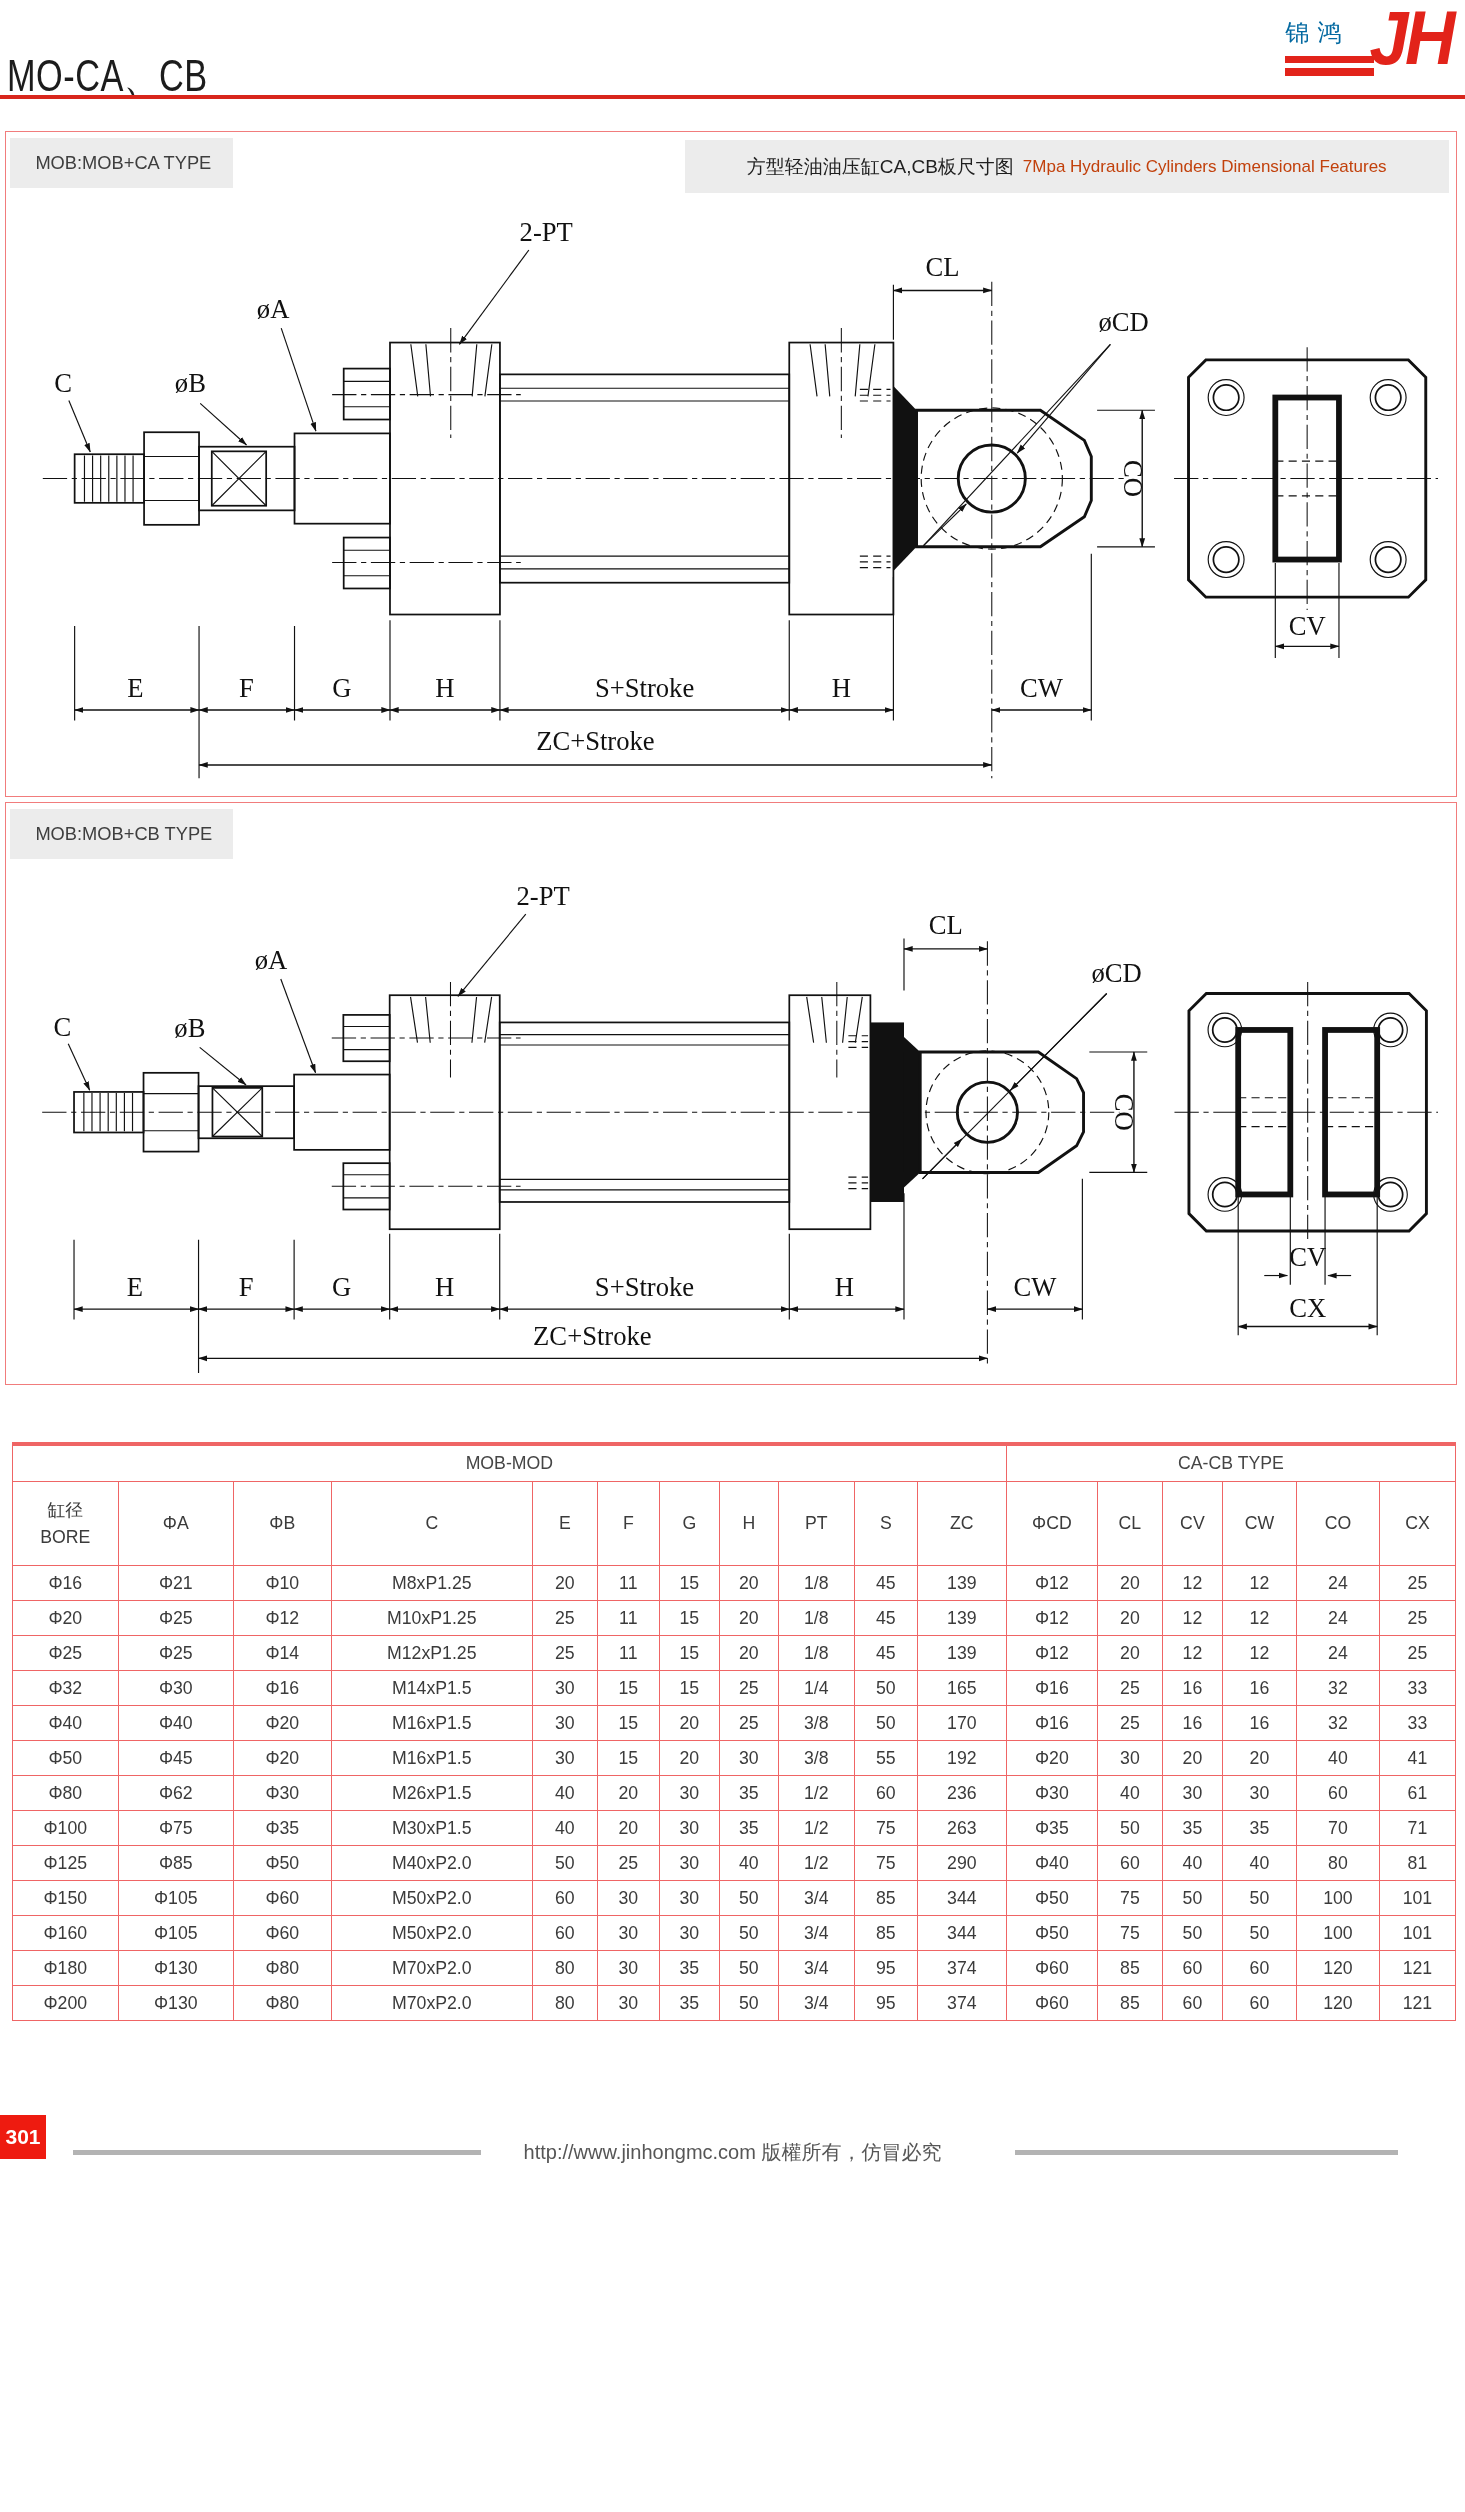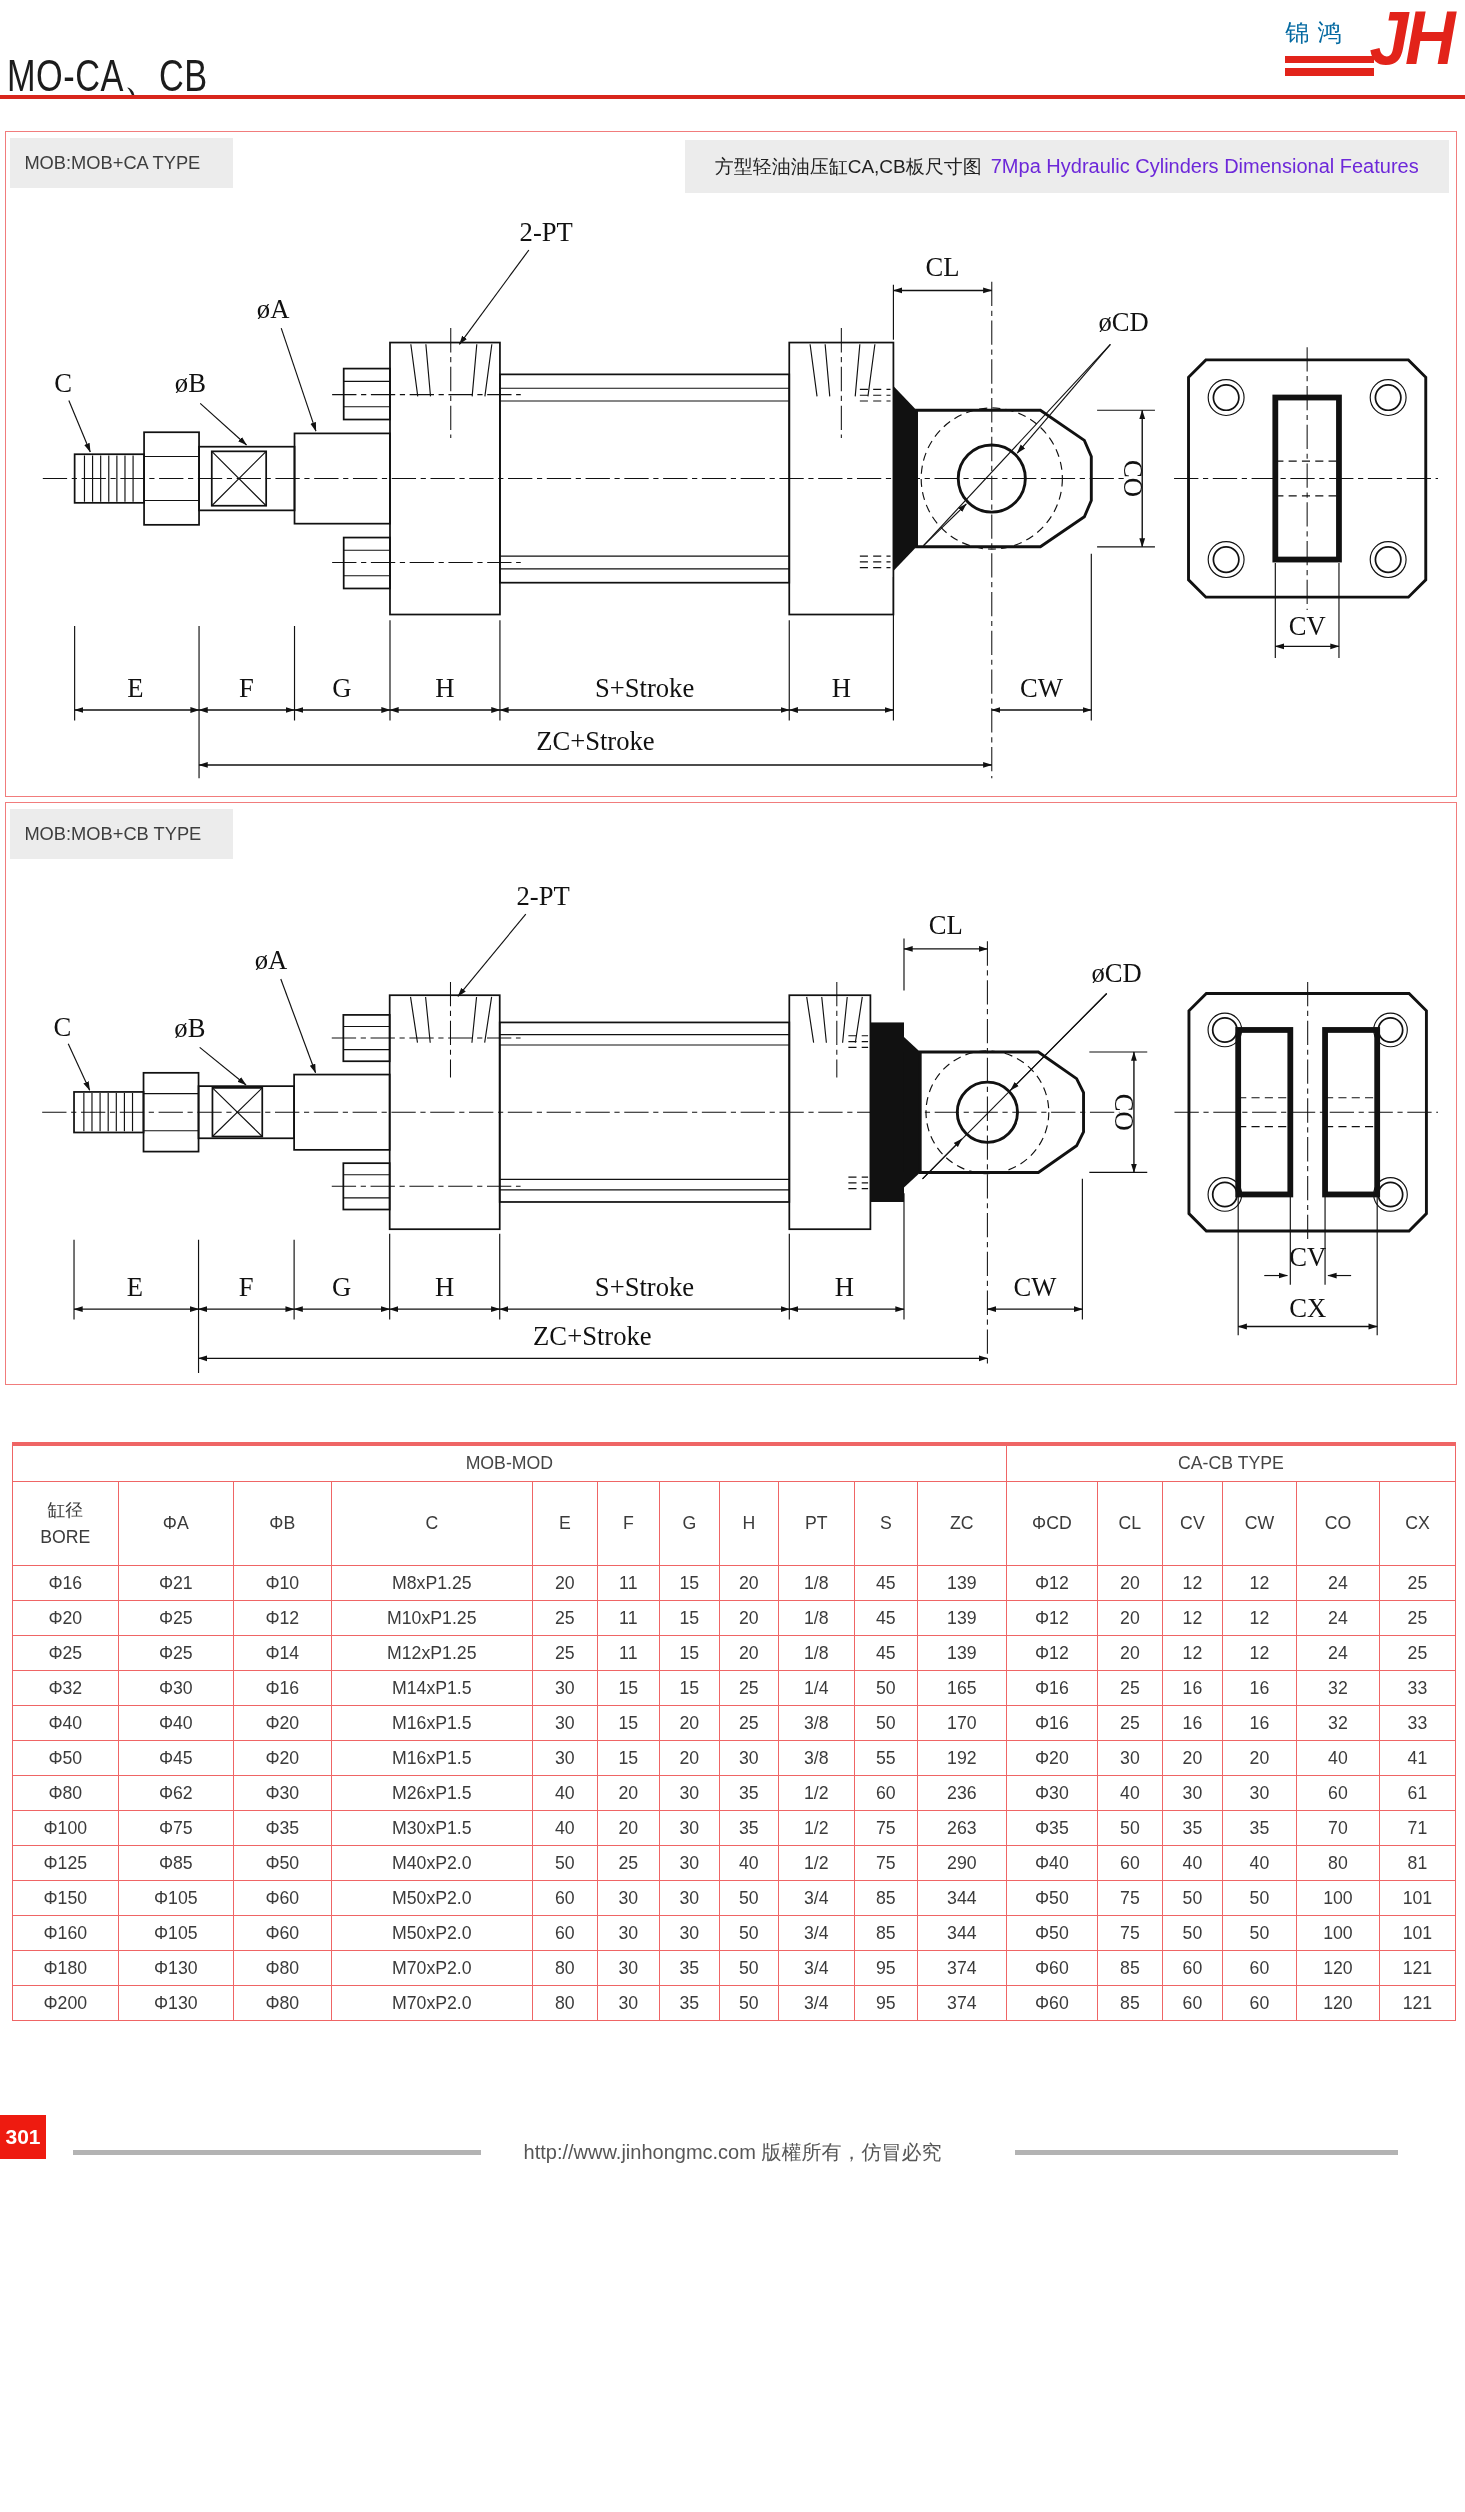--- a/index.html
+++ b/index.html
@@ -14,26 +14,26 @@
   .logo-cn{font-size:24px;font-weight:400;color:#0369a1;letter-spacing:8.3px;white-space:nowrap;}
   .logo-bars{display:flex;flex-direction:column;gap:5.3px;margin-top:7px;}
   .logo-bars .bar{width:89px;height:7.7px;background:#e2231a;}
   .logo-jh{font-size:70px;line-height:.92;font-weight:800;color:#e2231a;font-style:italic;
         letter-spacing:-3.5px;margin-left:-4.7px;transform:scaleY(1.08);transform-origin:top;}
   
   .sec{position:absolute;left:4.7px;width:1450px;border:1.8px solid #f17c7c;background:#fff;}
   .sec1{top:131px;height:664px;}
   .sec2{top:802px;height:581px;}
   .sec-label{position:absolute;left:4.7px;top:5.9px;width:223px;height:50px;background:#ececec;
-        display:flex;align-items:center;padding-left:14px;box-sizing:border-box;
+        display:flex;align-items:center;padding-left:25px;box-sizing:border-box;
         font-size:18.3px;color:#3e3e3e;transform-origin:left center;white-space:nowrap;}
   .sec-title{position:absolute;left:679px;top:8.3px;right:7px;height:53px;background:#ececec;
         display:flex;align-items:center;justify-content:center;gap:9px;white-space:nowrap;}
   .sec-title .cn{font-size:19px;color:#1f1f1f;}
-  .sec-title .en{font-size:20px;color:#6d28d9;}
+  .sec-title .en{font-size:17px;color:#c2410c;}
   .drawing{position:absolute;left:13px;}
   .sec1 .drawing{top:63px;}
   .sec2 .drawing{top:60px;}
   
   .ln{stroke:#111;stroke-width:3;fill:none;}
   .thk{stroke:#111;stroke-width:5;fill:none;}
   .slot{stroke:#111;stroke-width:10;fill:none;}
   .thin{stroke:#111;stroke-width:2;fill:none;}
   .cl{stroke:#111;stroke-width:1.8;fill:none;stroke-dasharray:42 8 9 8;}
   .dash{stroke:#111;stroke-width:2;fill:none;stroke-dasharray:14 9;}

